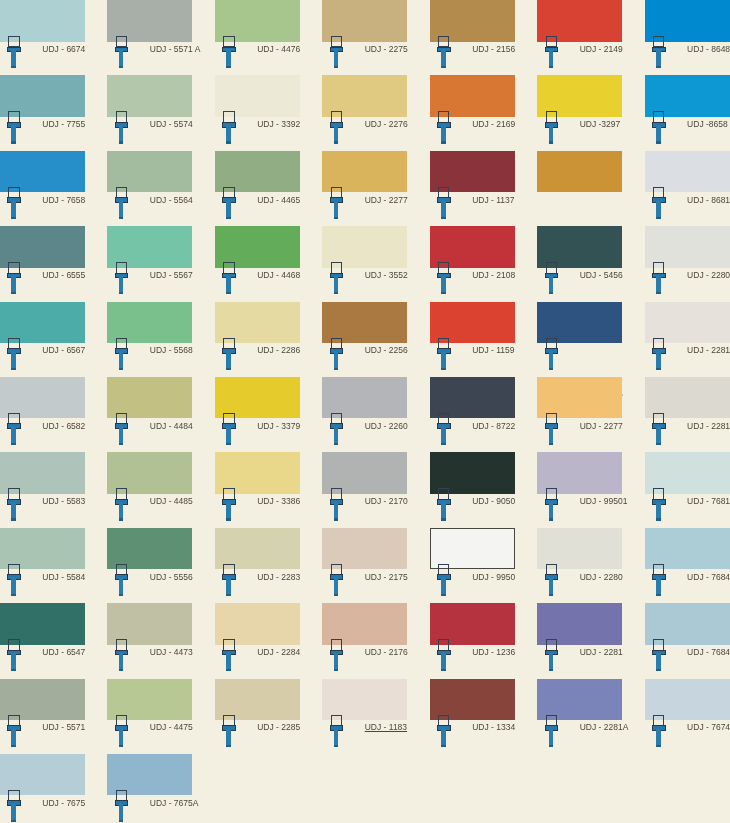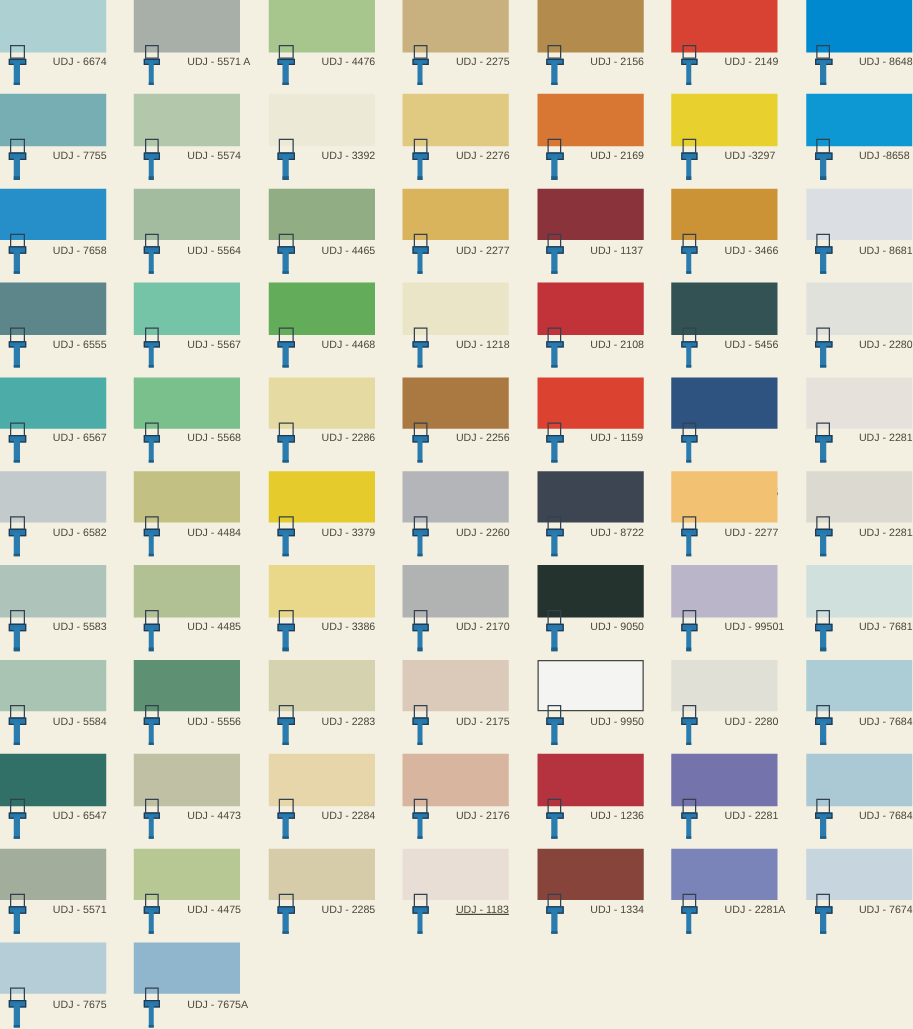--- a/index.html
+++ b/index.html
@@ -254,29 +254,20 @@
             <span class="bz" style="border-color: rgb(51, 64, 79);"></span>
             <span class="bf" style="background-color: rgb(35, 120, 175);"></span>
             <span class="bh" style="background-color: rgb(42, 123, 174);"></span>
             <span class="bt" style="background-color: rgb(31, 95, 134);"></span>
           </span>
           <span class="code" style="color: rgb(76, 71, 57);">UDJ - 1137</span>
         </div>
       </div>
 <div class="cell">
         <div class="chip" style="background-color: rgb(203, 147, 53);"></div>
-        <div class="tag">
-          <span class="brush">
-            <span class="bz" style="border-color: rgb(51, 64, 79);"></span>
-            <span class="bf" style="background-color: rgb(35, 120, 175);"></span>
-            <span class="bh" style="background-color: rgb(42, 123, 174);"></span>
-            <span class="bt" style="background-color: rgb(31, 95, 134);"></span>
-          </span>
-          <span class="code" style="color: rgb(76, 71, 57);">UDJ - 3466</span>
-        </div>
       </div>
 <div class="cell">
         <div class="chip" style="background-color: rgb(219, 223, 227);"></div>
         <div class="tag">
           <span class="brush">
             <span class="bz" style="border-color: rgb(51, 64, 79);"></span>
             <span class="bf" style="background-color: rgb(35, 120, 175);"></span>
             <span class="bh" style="background-color: rgb(42, 123, 174);"></span>
             <span class="bt" style="background-color: rgb(31, 95, 134);"></span>
           </span>
@@ -323,21 +314,21 @@
       </div>
 <div class="cell">
         <div class="chip" style="background-color: rgb(234, 229, 198);"></div>
         <div class="tag">
           <span class="brush">
             <span class="bz" style="border-color: rgb(51, 64, 79);"></span>
             <span class="bf" style="background-color: rgb(35, 120, 175);"></span>
             <span class="bh" style="background-color: rgb(42, 123, 174);"></span>
             <span class="bt" style="background-color: rgb(31, 95, 134);"></span>
           </span>
-          <span class="code" style="color: rgb(76, 71, 57);">UDJ - 1218</span>
+          <span class="code" style="color: rgb(76, 71, 57);">UDJ - 3552</span>
         </div>
       </div>
 <div class="cell">
         <div class="chip" style="background-color: rgb(194, 50, 57);"></div>
         <div class="tag">
           <span class="brush">
             <span class="bz" style="border-color: rgb(51, 64, 79);"></span>
             <span class="bf" style="background-color: rgb(35, 120, 175);"></span>
             <span class="bh" style="background-color: rgb(42, 123, 174);"></span>
             <span class="bt" style="background-color: rgb(31, 95, 134);"></span>

